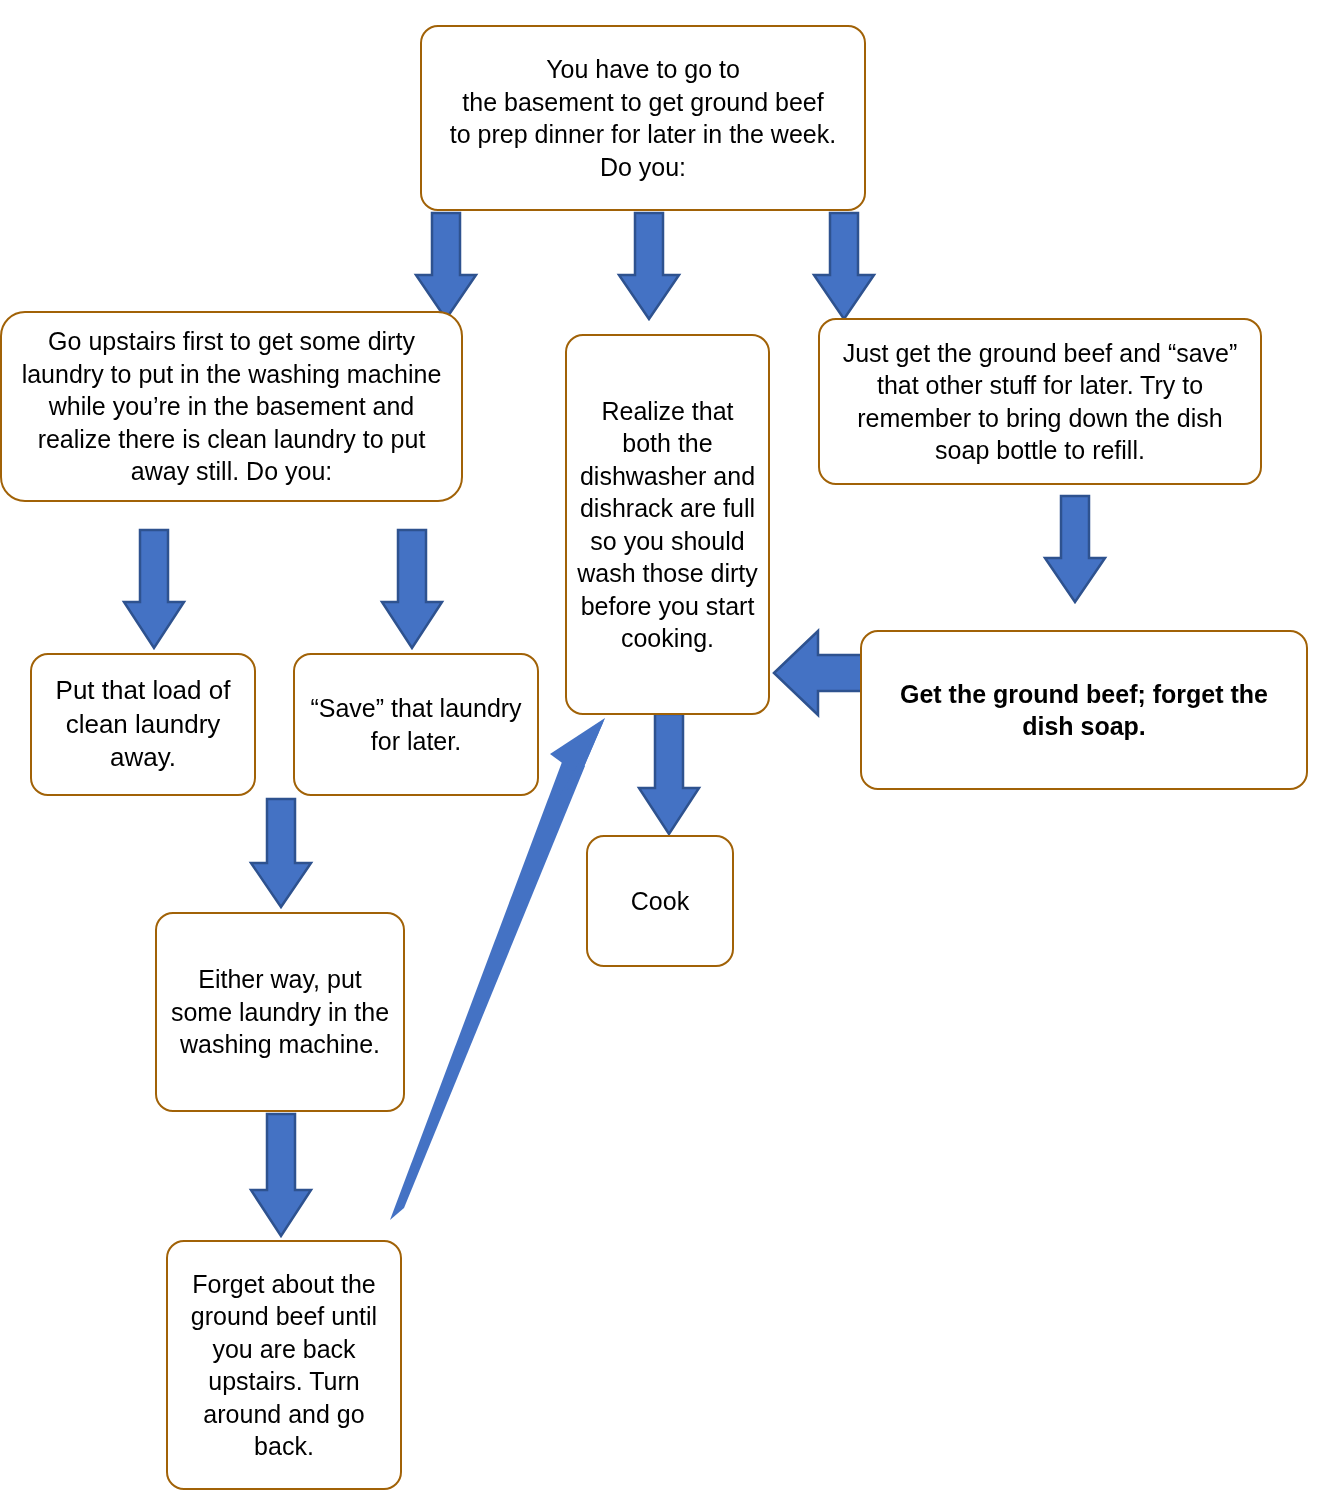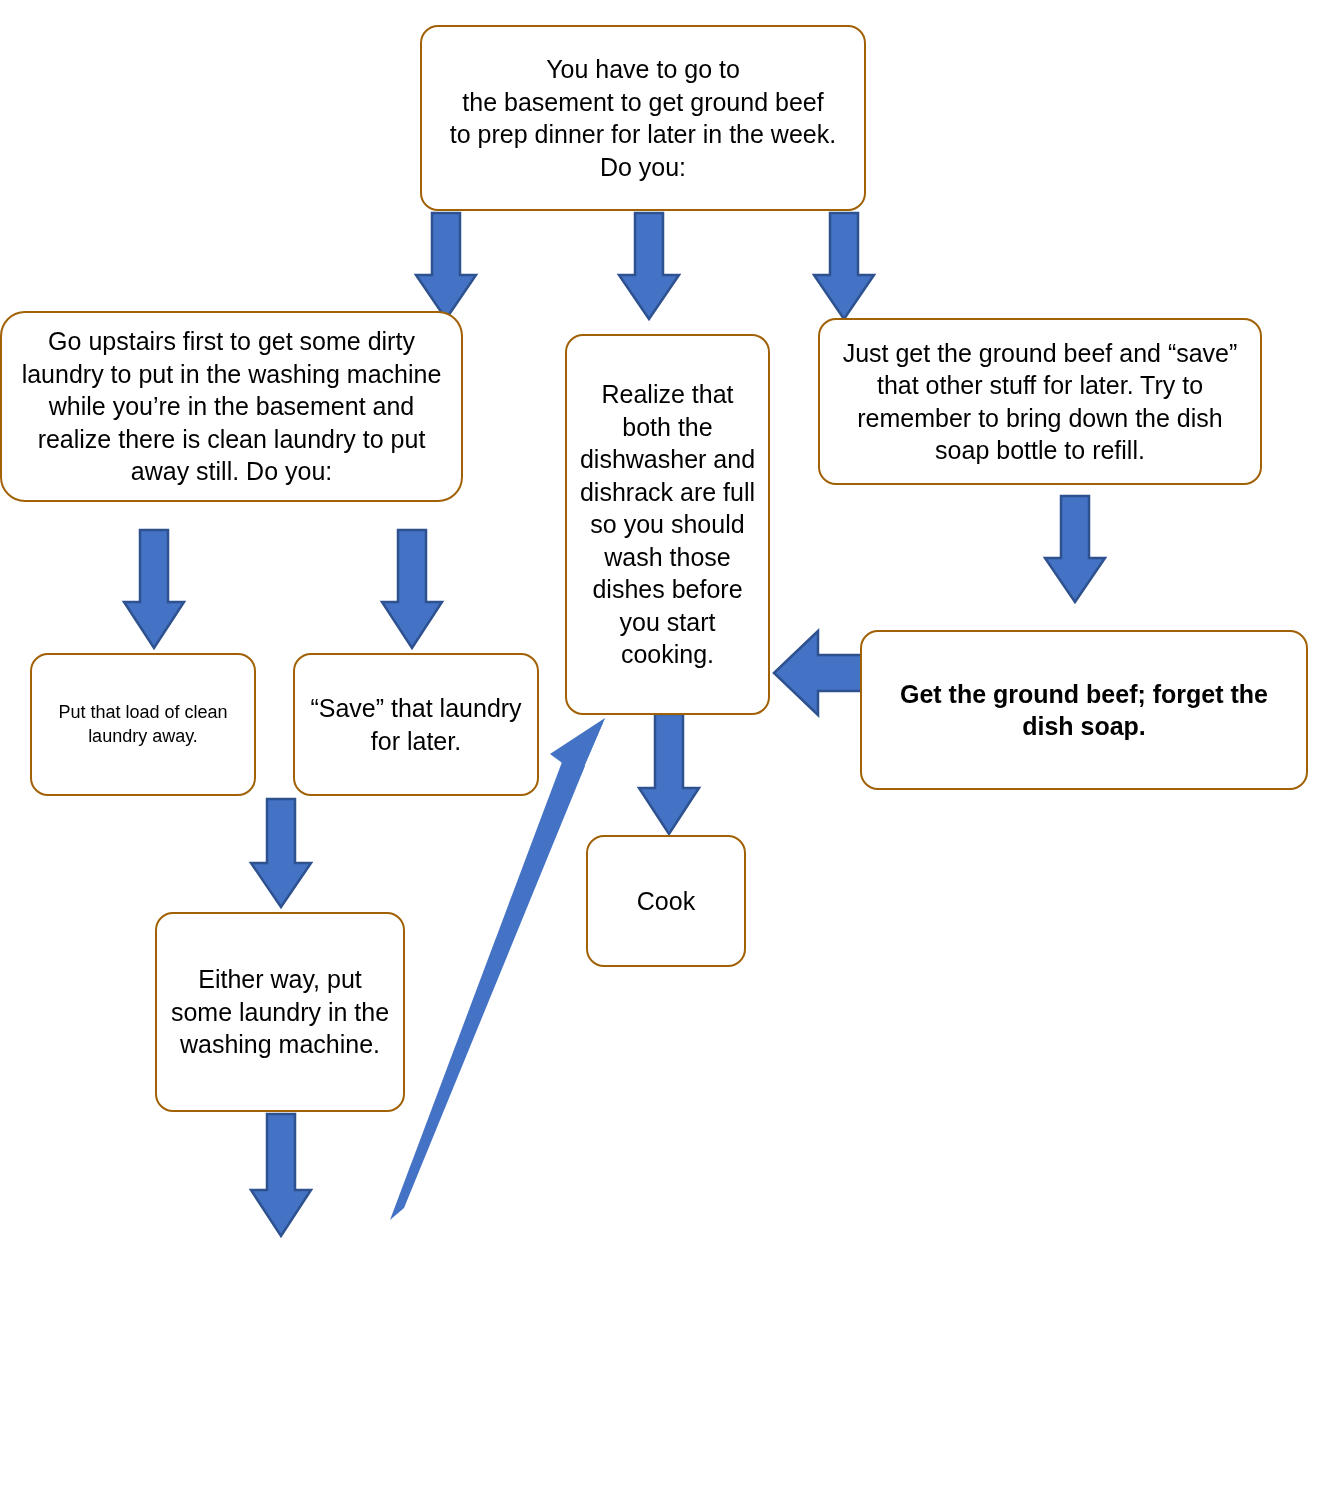--- a/index.html
+++ b/index.html
@@ -27,24 +27,24 @@
     text-align: center;
     color: #000000;
     line-height: 1.30;
     white-space: pre-line;
     padding: 6px 10px;
   }
   .node.n-start      { left: 420px; top: 25px;   width: 446px; height: 186px; font-size: 25px; }
   .node.n-upstairs   { left: 0px;   top: 311px;  width: 463px; height: 191px; font-size: 25px; border-radius: 25px; }
   .node.n-realize    { left: 565px; top: 334px;  width: 205px; height: 381px; font-size: 25px; }
   .node.n-justget    { left: 818px; top: 318px;  width: 444px; height: 167px; font-size: 25px; }
-  .node.n-putaway    { left: 30px;  top: 653px;  width: 226px; height: 143px; font-size: 18px; }
+  .node.n-putaway    { left: 30px;  top: 653px;  width: 226px; height: 143px; font-size: 26px; }
   .node.n-savelaundry{ left: 293px; top: 653px;  width: 246px; height: 143px; font-size: 25px; text-align: center; }
   .node.n-getbeef    { left: 860px; top: 630px;  width: 448px; height: 160px; font-size: 25px; font-weight: bold; }
-  .node.n-cook       { left: 586px; top: 835px;  width: 160px; height: 132px; font-size: 25px; }
+  .node.n-cook       { left: 586px; top: 835px;  width: 148px; height: 132px; font-size: 25px; }
   .node.n-eitherway  { left: 155px; top: 912px;  width: 250px; height: 200px; font-size: 25px; }
   .node.n-forget     { left: 166px; top: 1240px; width: 236px; height: 250px; font-size: 25px; }
 
   .arrow {
     position: absolute;
     pointer-events: none;
   }
   .arrow svg { display: block; overflow: visible; }
 </style>
 </head>
@@ -122,28 +122,29 @@
     </svg>
   </div>
 
   <div class="node n-start">You have to go to
 the basement to get ground beef
 to prep dinner for later in the week.
 Do you:</div>
 
   <div class="node n-upstairs">Go upstairs first to get some dirty laundry to put in the washing machine while you’re in the basement and realize there is clean laundry to put away still. Do you:</div>
 
-  <div class="node n-realize">Realize that both the dishwasher and dishrack are full so you should wash those dishes before you start cooking.</div>
+  <div class="node n-realize">Realize that both the dishwasher and dishrack are full so you should wash those dirty before you start cooking.</div>
 
   <div class="node n-justget">Just get the ground beef and “save” that other stuff for later. Try to remember to bring down the dish soap bottle to refill.</div>
 
   <div class="node n-putaway">Put that load of clean laundry away.</div>
 
   <div class="node n-savelaundry">“Save” that laundry for later.</div>
 
   <div class="node n-getbeef">Get the ground beef; forget the dish soap.</div>
 
   <div class="node n-cook">Cook</div>
 
   <div class="node n-eitherway">Either way, put some laundry in the washing machine.</div>
 
+  <div class="node n-forget">Forget about the ground beef until you are back upstairs. Turn around and go back.</div>
 
 </div>
 
 </body></html>

